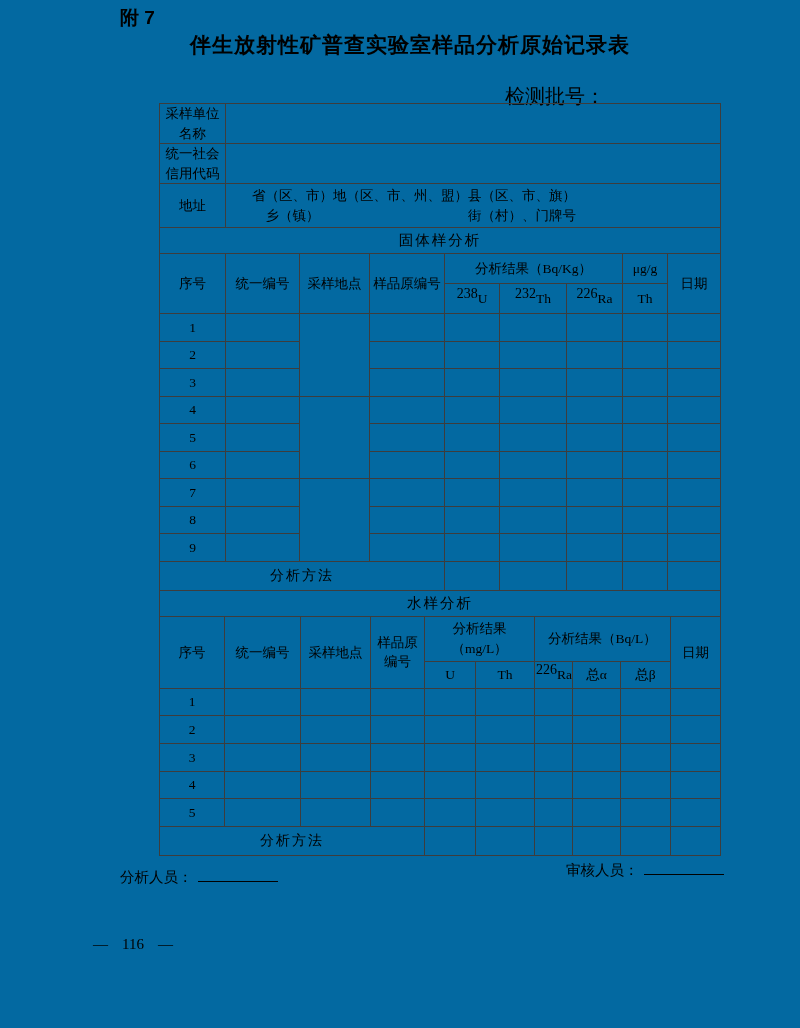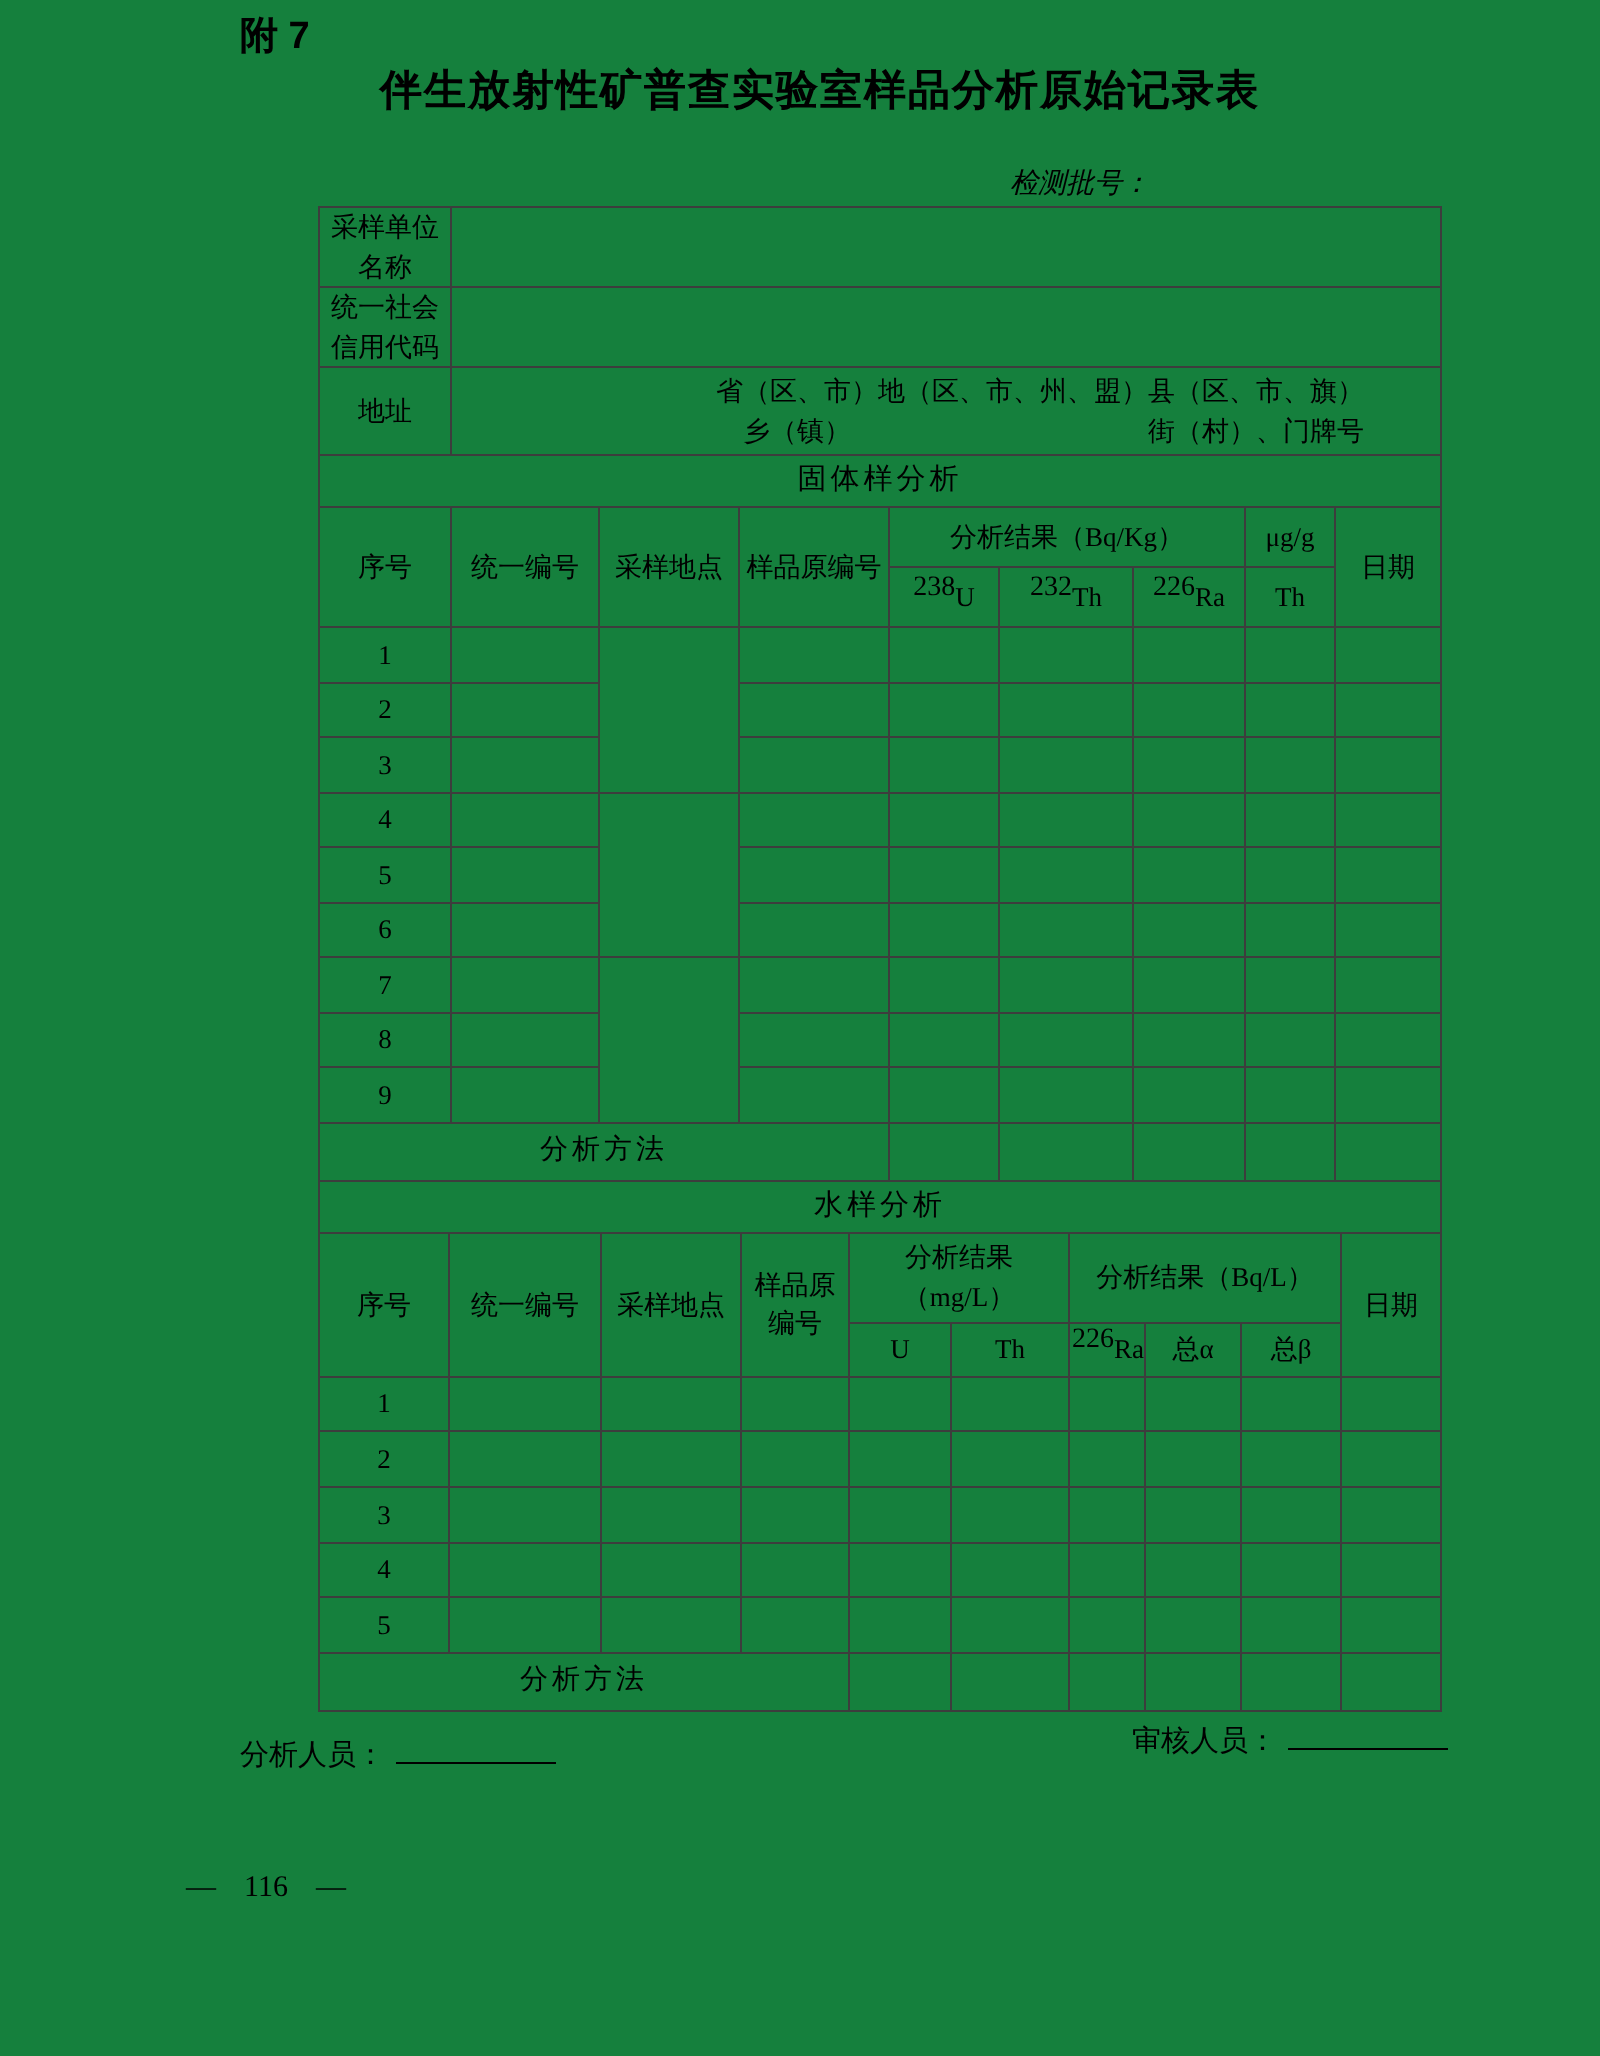--- a/index.html
+++ b/index.html
@@ -2,57 +2,56 @@
 <html><head>
 <meta charset="utf-8">
 <style>
   * { margin:0; padding:0; box-sizing:border-box; }
   html,body { background:#ffffff; }
   body {
     width:800px; height:1028px;
     font-family:"Liberation Serif","DejaVu Serif",serif;
     color:#000;
   }
-  .page { position:relative; width:800px; height:1028px; background:#15803d; overflow:hidden; }
+  .page { position:relative; width:800px; height:1028px; background:#0369a1; overflow:hidden; }
 
   .appendix {
     position:absolute; left:120px; top:5px;
     font-family:"Liberation Sans","DejaVu Sans",sans-serif;
     font-weight:bold; font-size:19px;
   }
   .doc-title {
     position:absolute; left:0; top:31px; width:820px;
     text-align:center;
     font-family:"Liberation Sans","DejaVu Sans",sans-serif;
     font-weight:bold; font-size:21px; letter-spacing:1px;
   }
   .batch-label {
     position:absolute; left:505px; top:83px;
-    font-size:14px;
-    font-style:italic;
+    font-size:20px;
   }
 
   .tables { position:absolute; left:120px; top:103px; width:561px;margin-left:39px; }
   table { border-collapse:collapse; table-layout:fixed; width:561px; }
   table + table { margin-top:-1px; }
   td, th {
     border:1px solid #3d3d3d;
     font-weight:normal; text-align:center; vertical-align:middle;
     font-size:13.5px; line-height:1.45; padding:0 1px; overflow:hidden;
   }
   .h39 { height:39px; } .h40 { height:40px; }
   .bar { height:26px; }  .bar td { font-size:14.5px; letter-spacing:2px; }
   .hrow1 td, .hrow1 th { height:30px; }
   .hrow2 td, .hrow2 th { height:30px; }
   .drow td { height:27.5px; }
   .wrow td { height:27.6px; }
   .mrow td { height:29px; font-size:14px; letter-spacing:2px; }
   sup { font-size:14px; line-height:0; }
   .addr-cell { padding:2px 38px 2px 26px; }
-  .addr-flex { display:flex; justify-content:flex-end; align-items:flex-start; }
+  .addr-flex { display:flex; justify-content:flex-start; align-items:flex-start; }
   .addr-group { text-align:center; }
 
   .sig-analyst { position:absolute; left:120px; top:868px; font-size:14.5px; }
   .sig-reviewer { position:absolute; left:566px; top:861px; font-size:14.5px; }
   .uline { display:inline-block; width:80px; border-bottom:1px solid #000; height:14px; margin-left:5px; }
 
   .page-number {
     position:absolute; left:93px; top:936px;
     font-size:15px; display:flex; align-items:center; gap:14px;
   }

